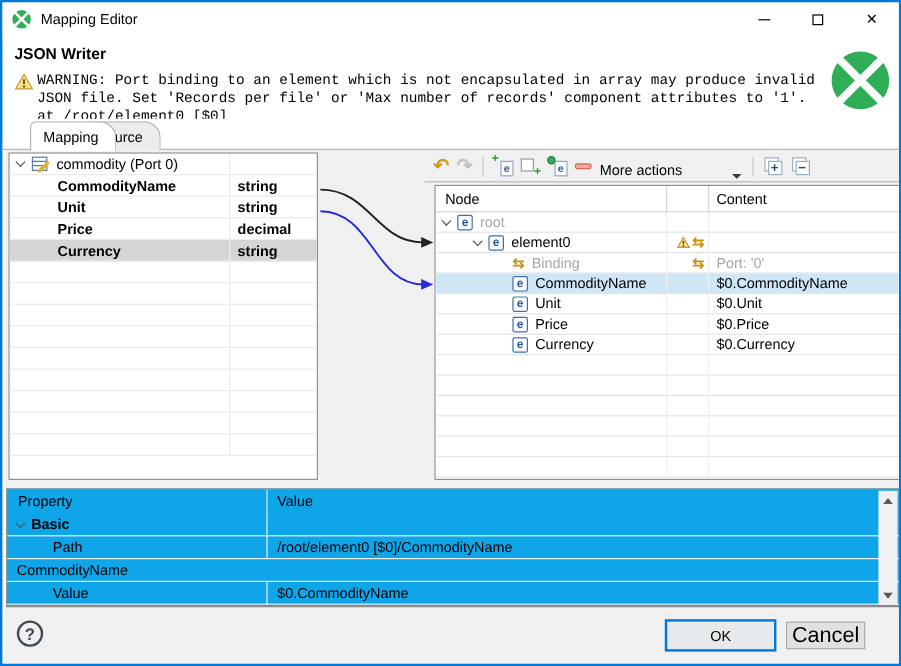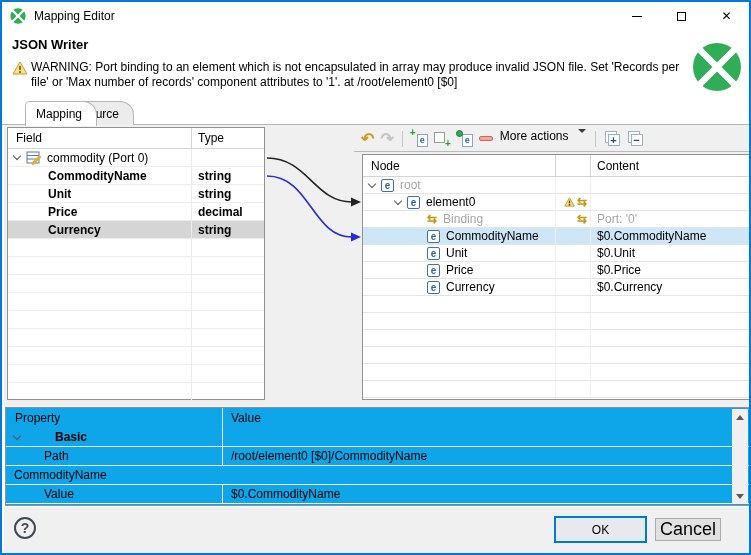--- a/index.html
+++ b/index.html
@@ -16,21 +16,21 @@
   .win-controls { position:absolute; right:0; top:0; height:28px; display:flex; }
   .wc { width:45px; height:28px; display:flex; align-items:center; justify-content:center; }
   .min-glyph { width:10px; height:1px; background:#000; }
   .max-glyph { width:9px; height:9px; border:1px solid #000; }
   .close-glyph { font-size:12px; line-height:12px; }
 
   
   .hdr { position:absolute; left:2px; top:28px; width:745px; height:69px; background:#fff; }
   .hdr-title { position:absolute; left:8px; top:7px; font-size:13px; font-weight:bold; }
   .warn-icon { position:absolute; left:8px; top:31px; }
-  .warn-text { position:absolute; left:27px; top:30px; width:650px; line-height:15px; font-size:12px; }
+  .warn-text { position:absolute; left:27px; top:30px; width:650px; line-height:15px; font-size:12px;font-family:Liberation Mono, monospace; }
   .clover-logo { position:absolute; right:7px; top:12px; }
 
   
   .tabbar { position:absolute; left:2px; top:97px; width:745px; height:26px; background:#fff; }
   .tab { position:absolute; bottom:0; height:24px; padding:0 14px 0 10px; line-height:24px;
          border:1px solid #b6b6b7; border-bottom:none; border-radius:5px 14px 0 0; }
   .tab.active { left:21px; background:#fff; z-index:3; height:25px; margin-bottom:-1px; }
   .tab.inactive { left:66px; background:#ececec; z-index:2; }
   .content-frame-top { position:absolute; left:0; top:122px; width:747px; height:0;
                        border-top:1px solid #b6b6b7; z-index:1; }
@@ -69,21 +69,21 @@
   .pageicon .pg { position:absolute; right:0; bottom:0; width:11px; height:13px; background:#fff;
                   border:1px solid #8da4c0; color:#2e5fa8; font-size:9px; font-weight:bold;
                   text-align:center; line-height:11px; }
   .pageicon .plus { position:absolute; left:-1px; top:-3px; color:#2e9b2e; font-size:10px; font-weight:bold; }
   .pageicon .dot { position:absolute; left:0; top:0; width:7px; height:7px; border-radius:50%;
                    background:#2fae57; border:1px solid #1d7a3a; }
   .boxplus { position:relative; width:16px; height:16px; }
   .boxplus .bx { position:absolute; left:0; top:1px; width:11px; height:11px; background:#fff; border:1px solid #9a9a9a; }
   .boxplus .plus { position:absolute; right:-1px; bottom:-2px; color:#2e9b2e; font-size:10px; font-weight:bold; }
   .removebar { width:14px; height:5px; background:#f5a79d; border:1px solid #cc6a58; border-radius:2px; }
-  .more-actions { display:flex; align-items:flex-start; padding:0 4px; height:20px; }
+  .more-actions { display:flex; align-items:flex-end; padding:0 4px; height:20px;gap:32px; }
   .caret { width:0; height:0; border-left:4px solid transparent; border-right:4px solid transparent;
            border-top:4px solid #3b3b3b; margin-left:9px; }
   .dblsq { position:relative; width:17px; height:17px; }
   .dblsq .back { position:absolute; left:1px; top:1px; width:12px; height:12px; background:#fff; border:1px solid #9ab0c4; }
   .dblsq .front { position:absolute; left:4px; top:4px; width:12px; height:12px; background:#fdfdfd;
                   border:1px solid #9ab0c4; color:#1f4e79; font-weight:bold; font-size:11px;
                   line-height:10px; text-align:center; }
 
   
   .nodetable { position:absolute; left:358px; top:29px; width:428px; height:246px;
@@ -107,21 +107,21 @@
 
   
   .props { position:absolute; left:3px; top:405px; width:745px; height:99px;
            background:#0ea5e9; border:1px solid #919191; }
   .pp-header { display:flex; height:20px; align-items:center; }
   .pp-col-prop { width:217px; padding-left:9px; border-right:1px solid #e0e0e0; height:20px; line-height:20px; }
   .pp-col-val { flex:1; padding-left:8px; }
   .pp-row { display:flex; height:19px; border-bottom:1px solid #f0f0f0; align-items:center; }
   .pp-row .p1 { width:217px; height:19px; border-right:1px solid #f0f0f0; display:flex; align-items:center; }
   .pp-row .p2 { flex:1; padding-left:8px; }
-  .pp-group .p1 { padding-left:8px; font-weight:bold;gap:29px; }
+  .pp-group .p1 { padding-left:8px; font-weight:bold; }
   .pp-item .p1 { padding-left:38px; }
   .pp-scroll { position:absolute; right:1px; top:1px; bottom:1px; width:16px; background:#f0f0f0; }
   .sb-up, .sb-down { position:absolute; left:0; width:16px; height:16px; display:flex;
                      align-items:center; justify-content:center; }
   .sb-up { top:0; } .sb-down { bottom:0; }
   .tri-up { width:0; height:0; border-left:4px solid transparent; border-right:4px solid transparent;
             border-bottom:5px solid #5a5a5a; }
   .tri-down { width:0; height:0; border-left:4px solid transparent; border-right:4px solid transparent;
               border-top:5px solid #5a5a5a; }
 
@@ -177,24 +177,20 @@
 
   <div class="tabbar">
     <div class="tab inactive">Source</div>
     <div class="tab active">Mapping</div>
   </div>
   <div class="content-frame-top"></div>
 
   <div class="content">
 
     <div class="fieldtable">
-      <div class="ft-header">
-        <div class="ft-col-field">Field</div>
-        <div class="ft-col-type">Type</div>
-      </div>
       <div class="ft-row ft-root">
         <div class="c1">
           <span class="chev"></span>
           <svg width="15" height="14" viewBox="0 0 15 14" style="margin-right:6px;flex:none;">
             <rect x="1" y="1" width="12" height="11" fill="#fff" stroke="#5a7ab0"></rect>
             <line x1="1" y1="4.5" x2="13" y2="4.5" stroke="#5a7ab0"></line>
             <line x1="1" y1="8" x2="13" y2="8" stroke="#5a7ab0"></line>
             <line x1="7" y1="12.5" x2="13.5" y2="6" stroke="#e0b030" stroke-width="3" stroke-linecap="round"></line>
           </svg>
           <span>commodity (Port 0)</span>

